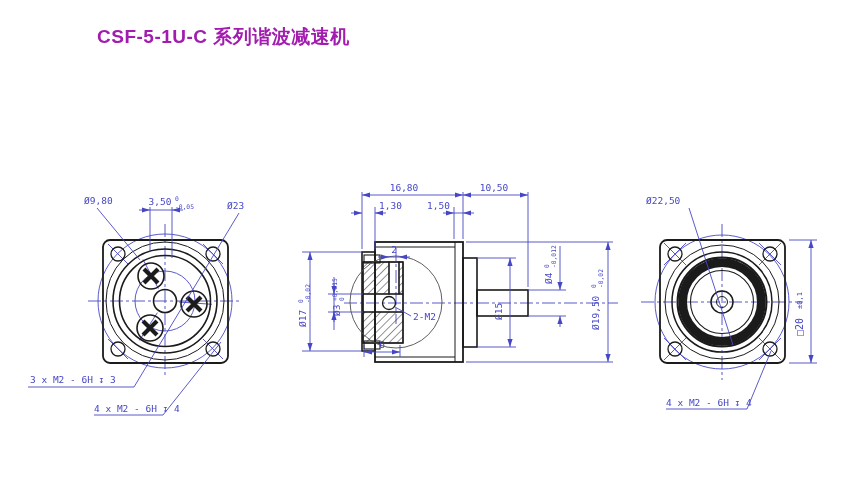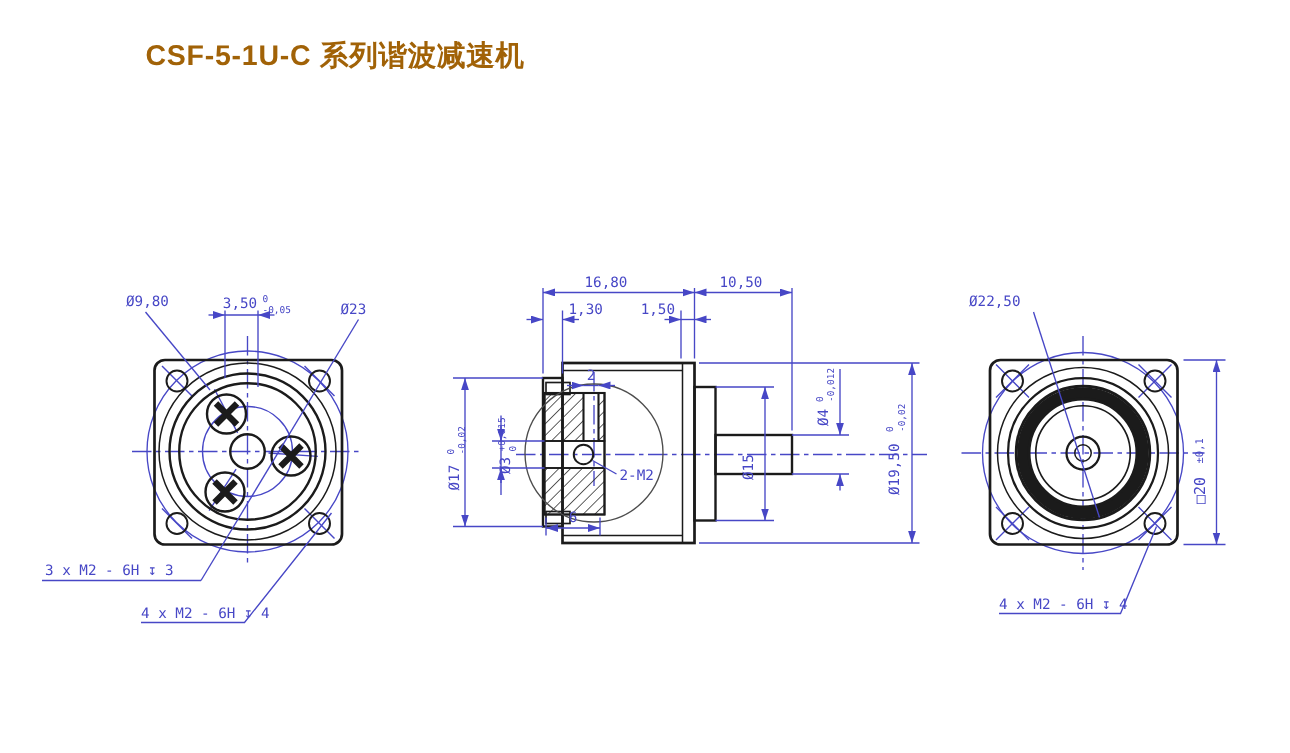--- a/index.html
+++ b/index.html
@@ -1,18 +1,18 @@
 <!DOCTYPE html>
 <html><head>
 <meta charset="utf-8">
 <style>
   html,body{margin:0;padding:0;background:#fff;}
   #canvas{position:relative;width:860px;height:502px;background:#ffffff;overflow:hidden;
           font-family:"Liberation Sans","DejaVu Sans",sans-serif;}
-  #title{position:absolute;left:97px;top:24px;font-size:19px;font-weight:700;color:#a16207;
+  #title{position:absolute;left:97px;top:24px;font-size:19px;font-weight:700;color:#a21caf;
          letter-spacing:.5px;}
   svg{position:absolute;left:0;top:0;}
   svg text{fill:#4747c6;font-family:"DejaVu Sans Mono","Liberation Mono",monospace;
            font-size:9.5px;}
   svg text.tol{font-size:6.3px;}
   .blk{stroke:#1b1b1b;fill:none;}
   .blu{stroke:#4747c6;fill:none;stroke-width:.9;}
   .cl{stroke-dasharray:13 3 3 3;}
   .hatchfill{stroke:#1b1b1b;stroke-width:1.1;}
 </style>

